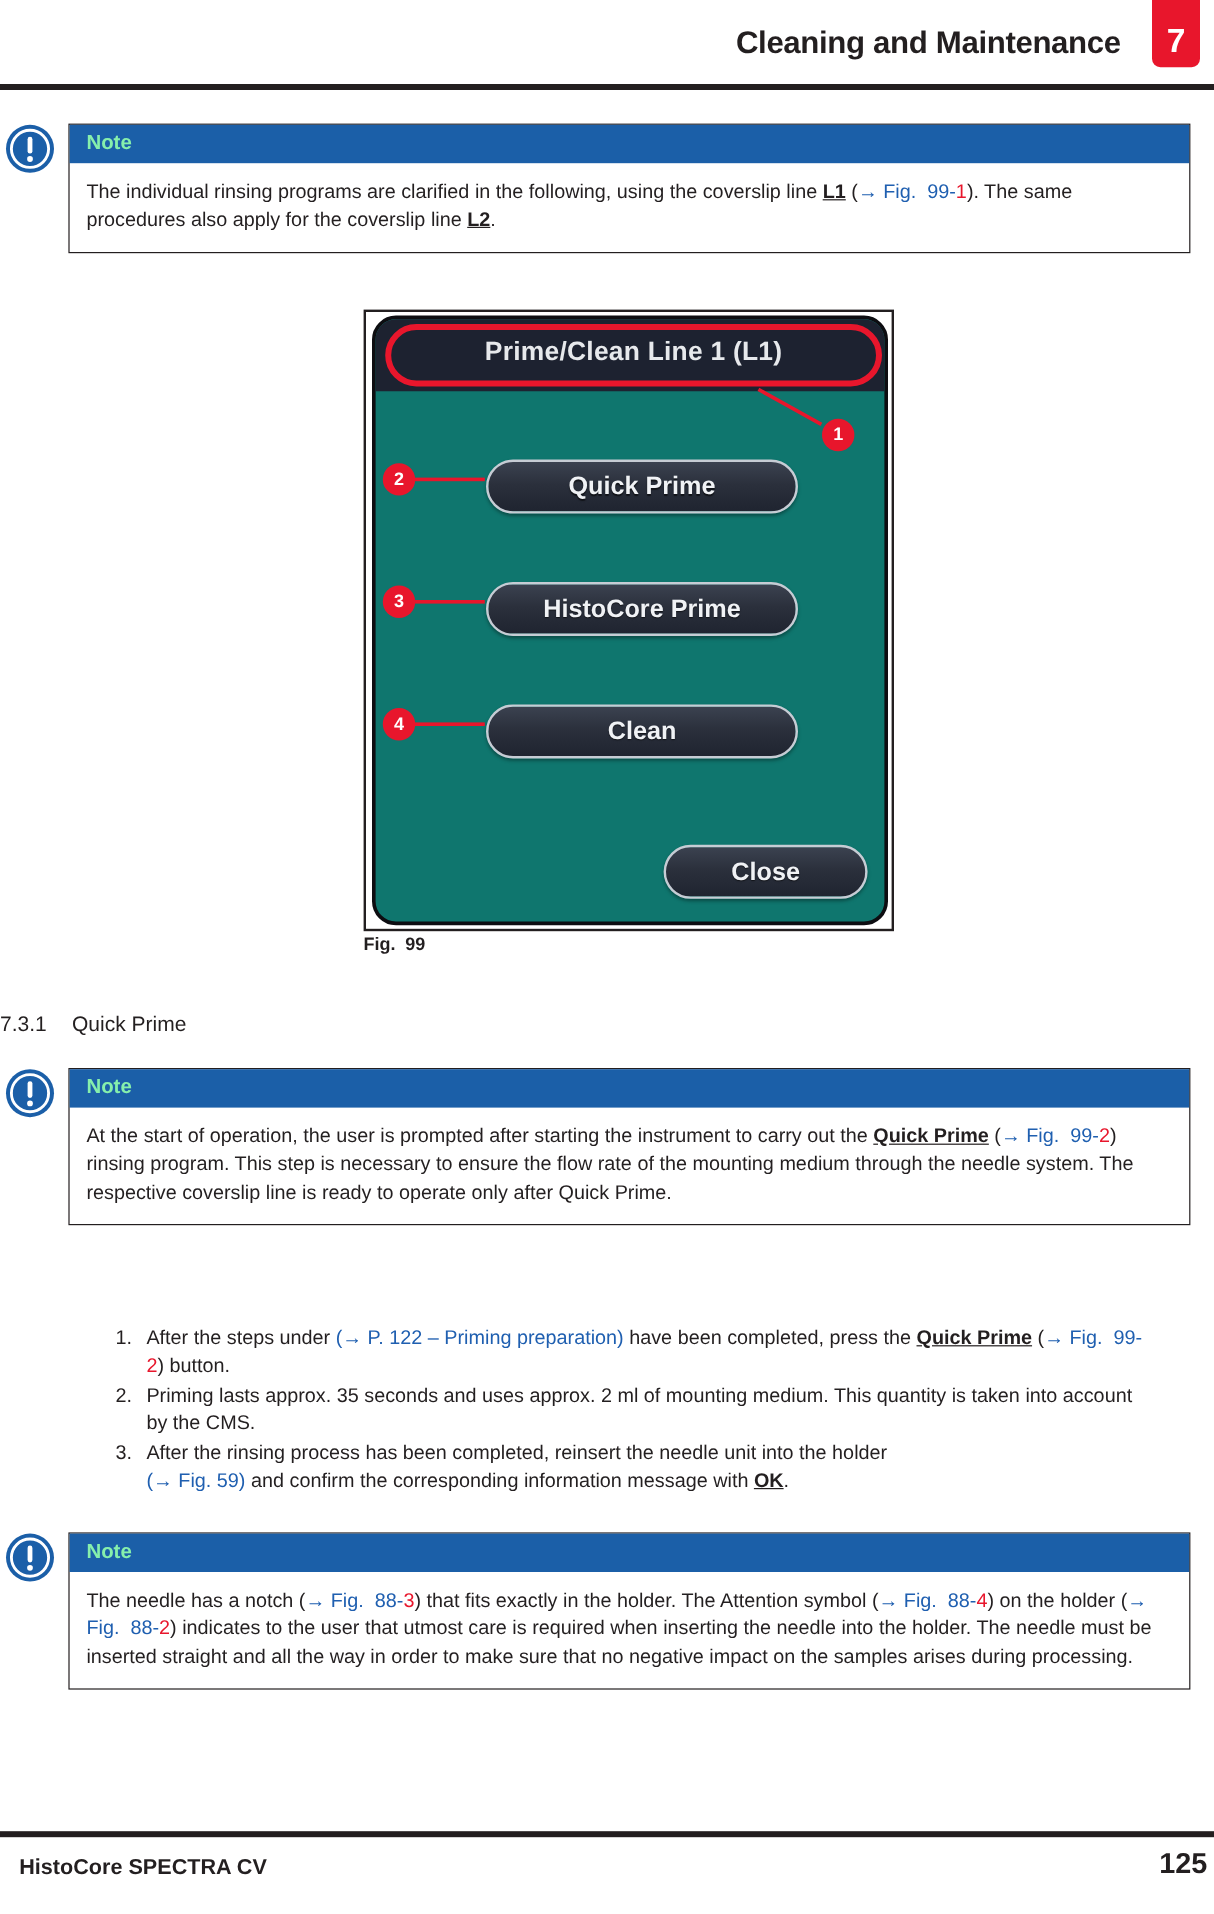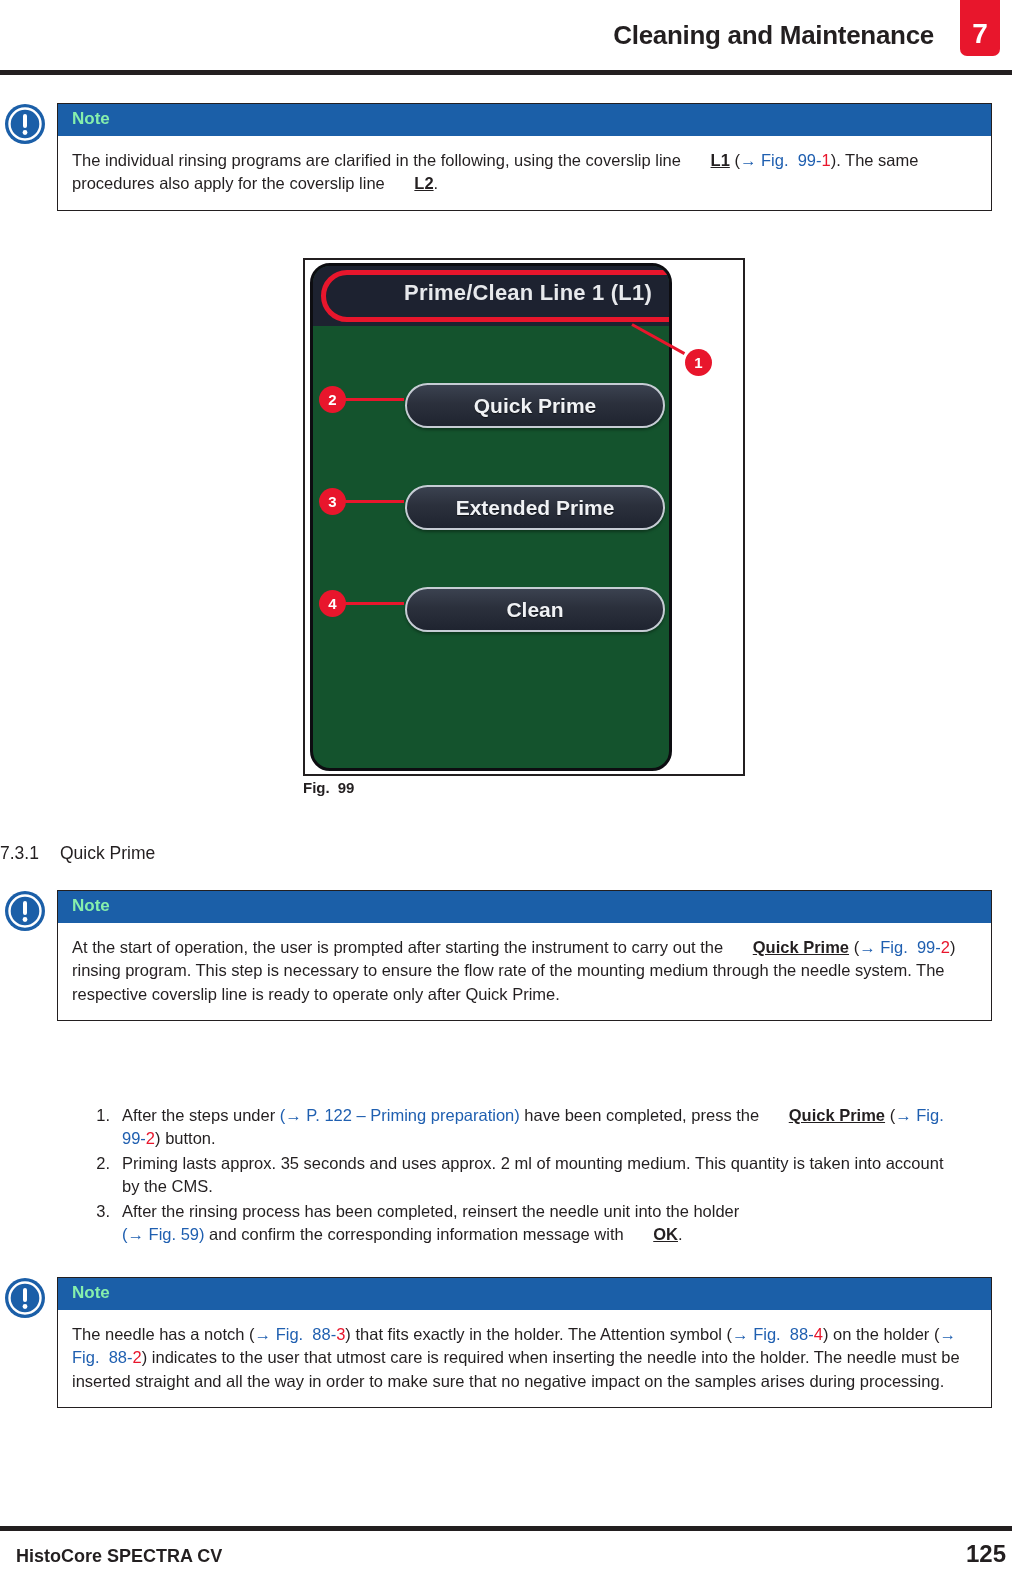--- a/index.html
+++ b/index.html
@@ -87,21 +87,21 @@
     padding: 13px 14px 14px 14px;
     font-size: 16.5px;
     line-height: 1.42;
     color: #231f20;
   }
 
   
   .xref { color: #1f5fb0; }
   .xnum { color: #e8162c; }
   .ul { text-decoration: underline; }
-  b.ul { font-weight: bold; text-decoration: underline; margin-left: 25px; }
+  b.ul { font-weight: bold; text-decoration: underline; }
 
   
   .section-heading {
     position: absolute;
     left: 0;
     top: 843px;
     width: 1012px;
     font-size: 17.5px;
     font-weight: normal;
     color: #231f20;
@@ -122,24 +122,24 @@
     width: 442px;
     height: 518px;
     border: 2px solid #231f20;
     background: #ffffff;
     box-sizing: border-box;
   }
   .dialog {
     position: absolute;
     left: 5px;
     top: 3px;
-    width: 362px;
+    width: 430px;
     height: 508px;
     border-radius: 20px;
-    background: #14532d;
+    background: #0f766e;
     border: 3px solid #0d0d11;
     box-sizing: border-box;
     overflow: hidden;
   }
   .dialog-titlebar {
     position: absolute;
     left: -3px;
     top: -3px;
     width: 430px;
     height: 63px;
@@ -305,22 +305,23 @@
 
     <div class="lead" style="left:37px; top:342px; width:62px;"></div>
     <div class="callout" style="left:14px; top:330px;">4</div>
 
     <div class="dialog">
       <div class="dialog-titlebar"></div>
       <div class="title-highlight"></div>
       <div class="dialog-title">Prime/Clean Line 1 (L1)</div>
 
       <div class="dlg-btn btn-quick">Quick Prime</div>
-      <div class="dlg-btn btn-ext">Extended Prime</div>
+      <div class="dlg-btn btn-ext">HistoCore Prime</div>
       <div class="dlg-btn btn-clean">Clean</div>
+      <div class="dlg-btn btn-close">Close</div>
     </div>
   </div>
 </div>
 <div class="figure-caption">
   <span>Fig.</span><span class="fc-gap"></span><span>99</span>
 </div>
 
 <div class="section-heading">
   <span class="sh-num">7.3.1</span><span>Quick Prime</span>
 </div>

